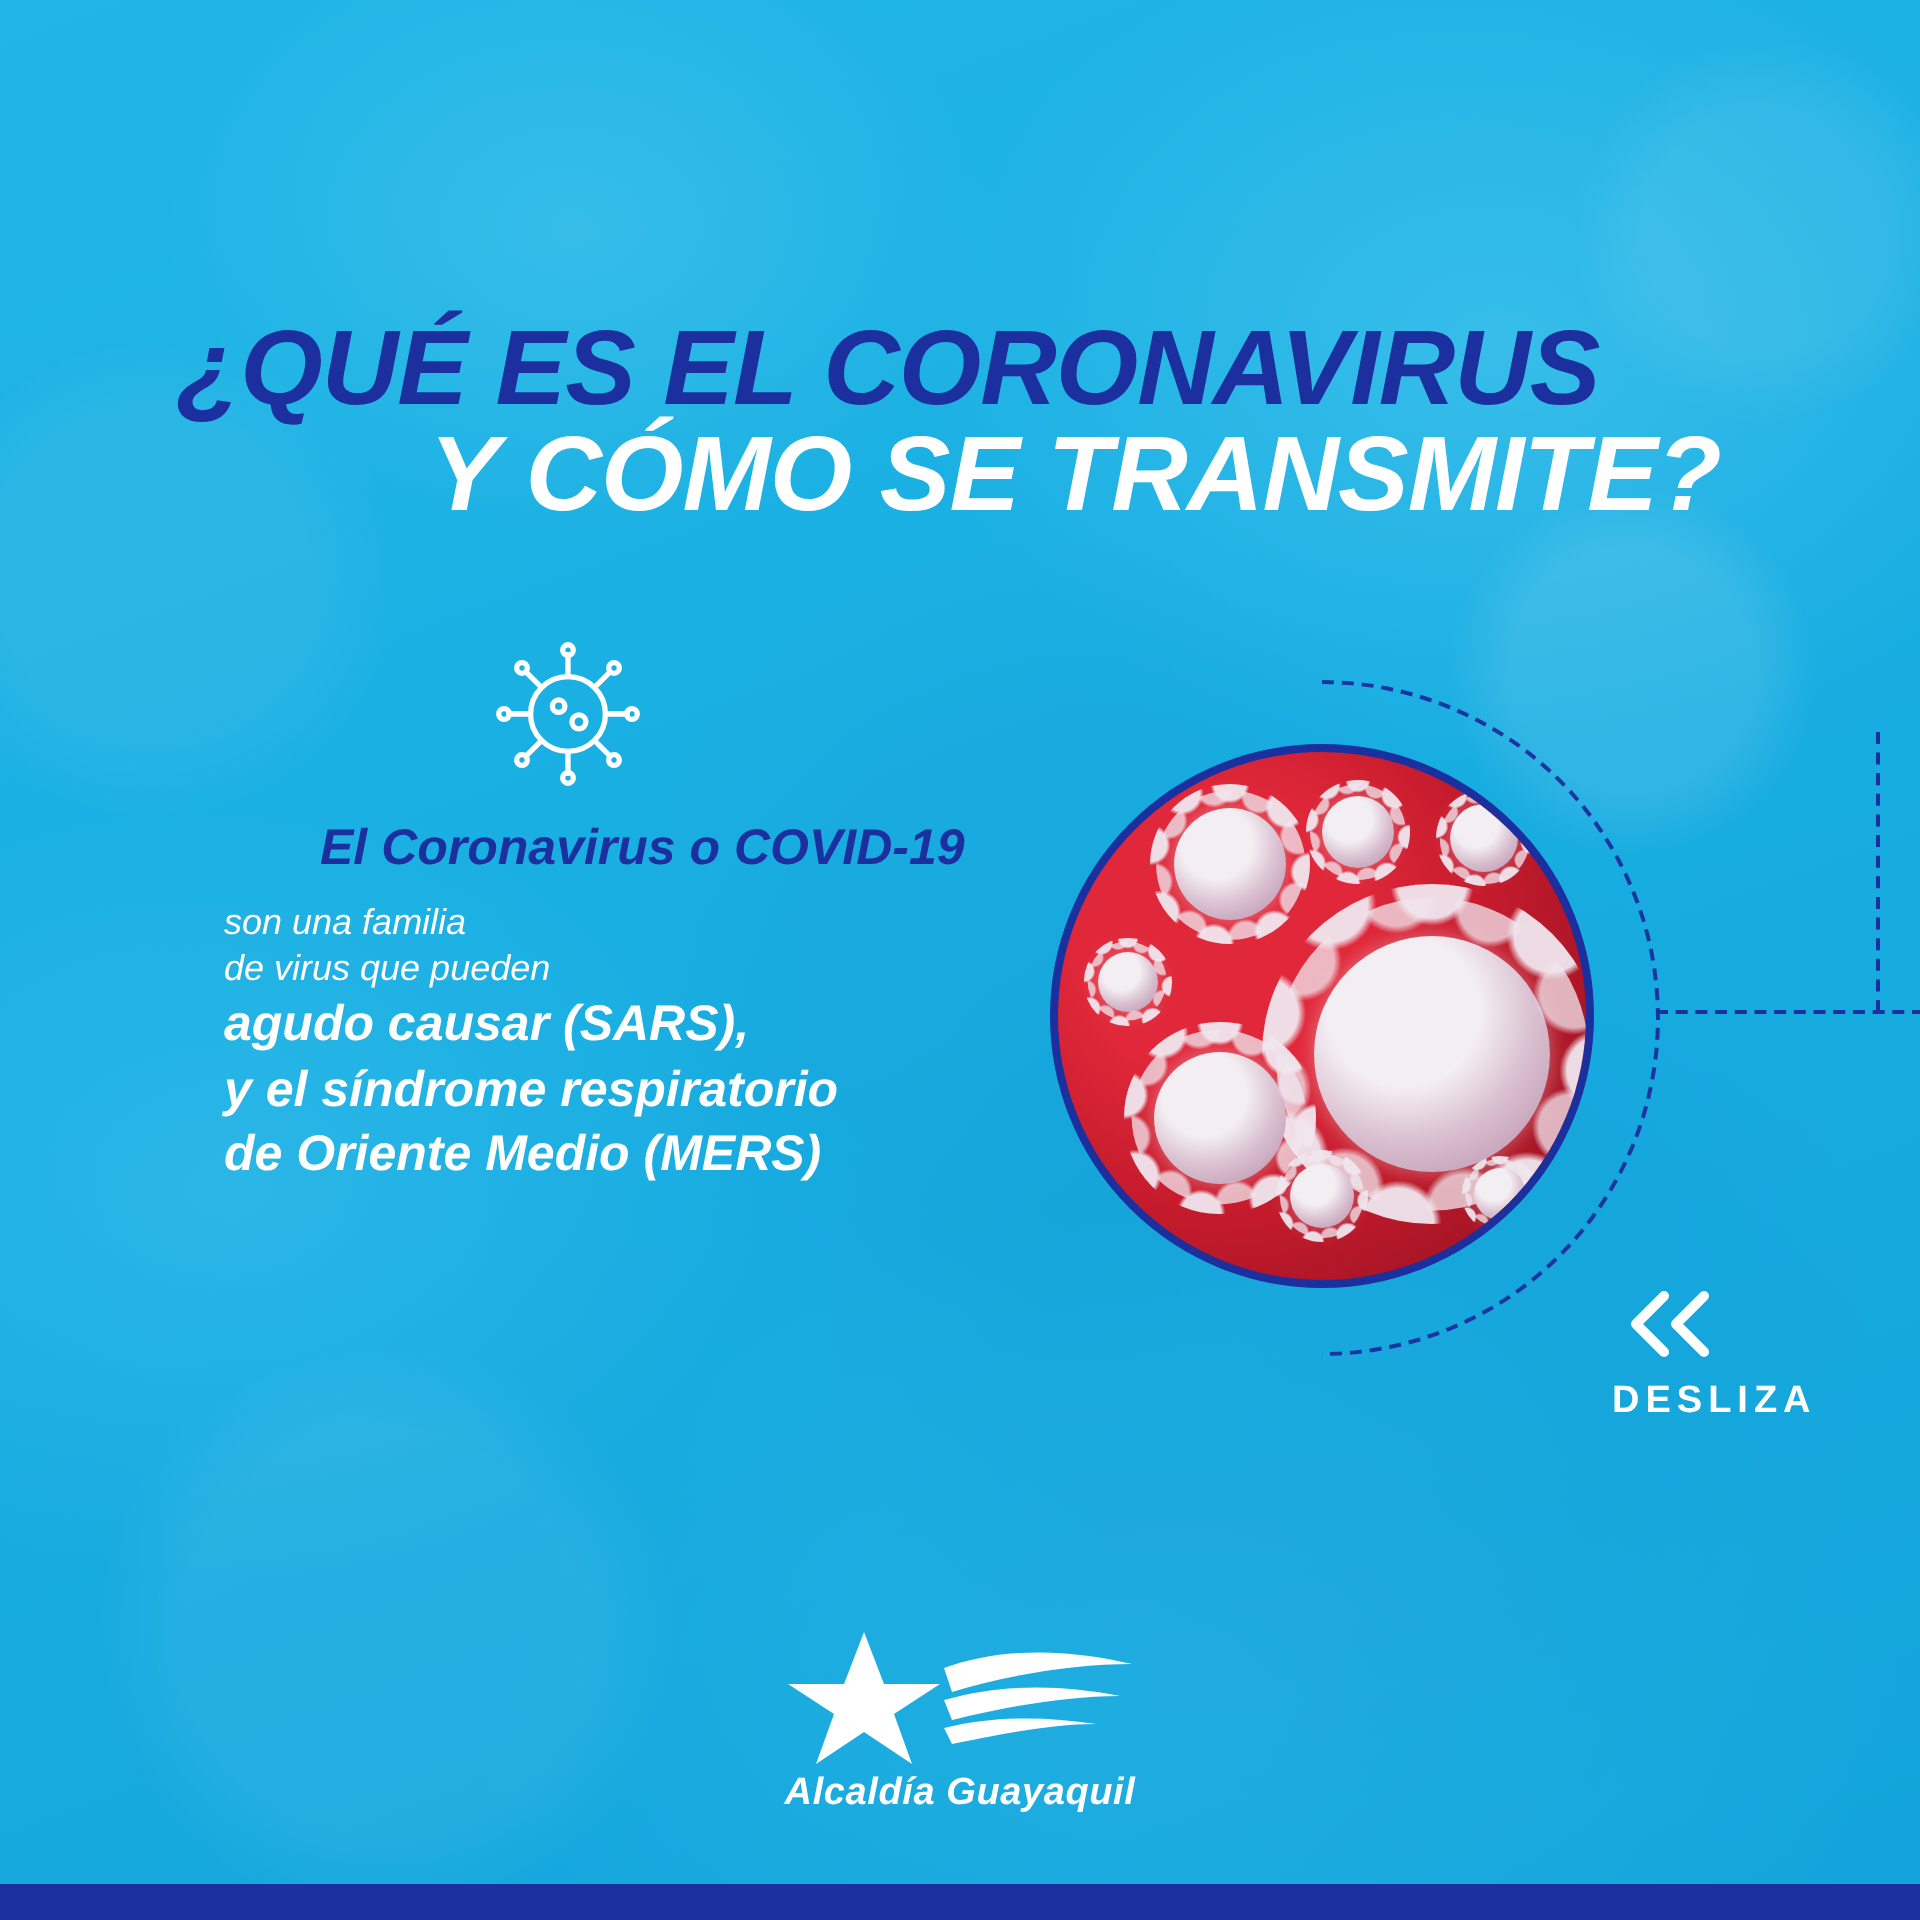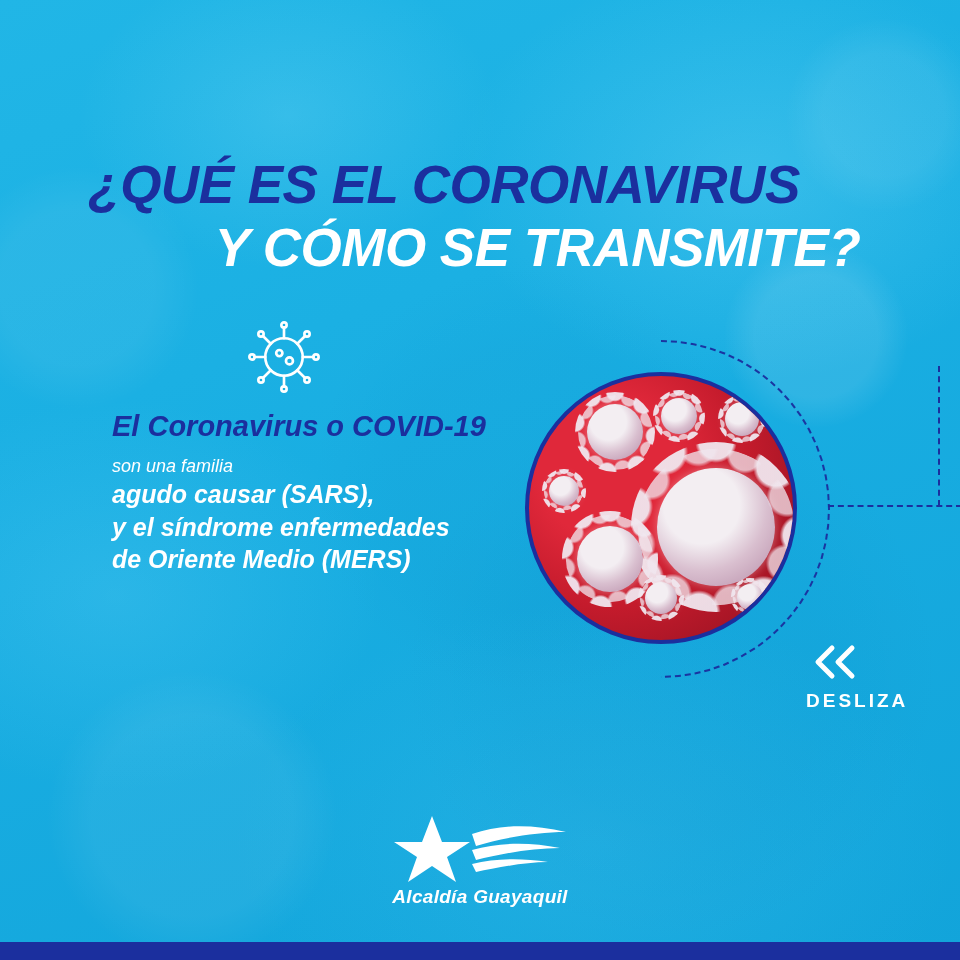--- a/index.html
+++ b/index.html
@@ -42,39 +42,39 @@
     line-height: 1.0;
   }
   .title-line {
     font-weight: 800;
     font-style: italic;
     font-size: 53px;
     letter-spacing: -0.5px;
     white-space: nowrap;
   }
   .title-line-1 { color: #1b2f9e; padding-right: 72px; }
-  .title-line-2 { color: #ffffff; padding-left: 115px; margin-top: 10px; }
+  .title-line-2 { color: #ffffff; padding-left: 115px; margin-top: 0; }
 
   
   .virus-glyph {
     position: absolute;
     left: 245px; top: 318px;
     width: 78px; height: 78px;
   }
 
   
   .body-text {
     position: absolute;
     left: 112px; top: 408px;
     width: 400px;
     font-style: italic;
     line-height: 1.30;
   }
   .body-text .ln { white-space: nowrap; display: block; }
-  .ln.lead   { color: #1b2f9e; font-weight: 800; font-size: 29px; margin-bottom: 9px; }
+  .ln.lead   { color: #1b2f9e; font-weight: 800; font-size: 25px; margin-bottom: 9px; margin-left: 48px; }
   .ln.light  { color: #ffffff; font-weight: 400; font-size: 18px; }
   .ln.bold   { color: #ffffff; font-weight: 800; font-size: 25px; }
 
   
   .virus-photo {
     position: absolute;
     left: 525px; top: 372px;
     width: 272px; height: 272px;
     border-radius: 50%;
     border: 4px solid #1b2f9e;
@@ -210,22 +210,23 @@
           <circle cx="20.5" cy="20.5" r="3.4"></circle>
         <circle cx="44" cy="45" r="4"></circle>
         <circle cx="57" cy="55" r="4.5"></circle>
       </g>
     </svg>
   </div>
 
   <div class="body-text">
     <span class="ln lead">El Coronavirus o COVID-19</span>
     <span class="ln light">son una familia</span>
+    <span class="ln light">de virus que pueden</span>
     <span class="ln bold">agudo causar (SARS),</span>
-    <span class="ln bold">y el síndrome enfermedades</span>
+    <span class="ln bold">y el síndrome respiratorio</span>
     <span class="ln bold">de Oriente Medio (MERS)</span>
   </div>
 
   <div class="dashed-ring"></div>
   <div class="dashed-line-right"></div>
   <div class="dashed-elbow"></div>
 
   <div class="virus-photo">
     <span class="vcell vc-big"></span>
     <span class="vcell vc-mid"></span>

